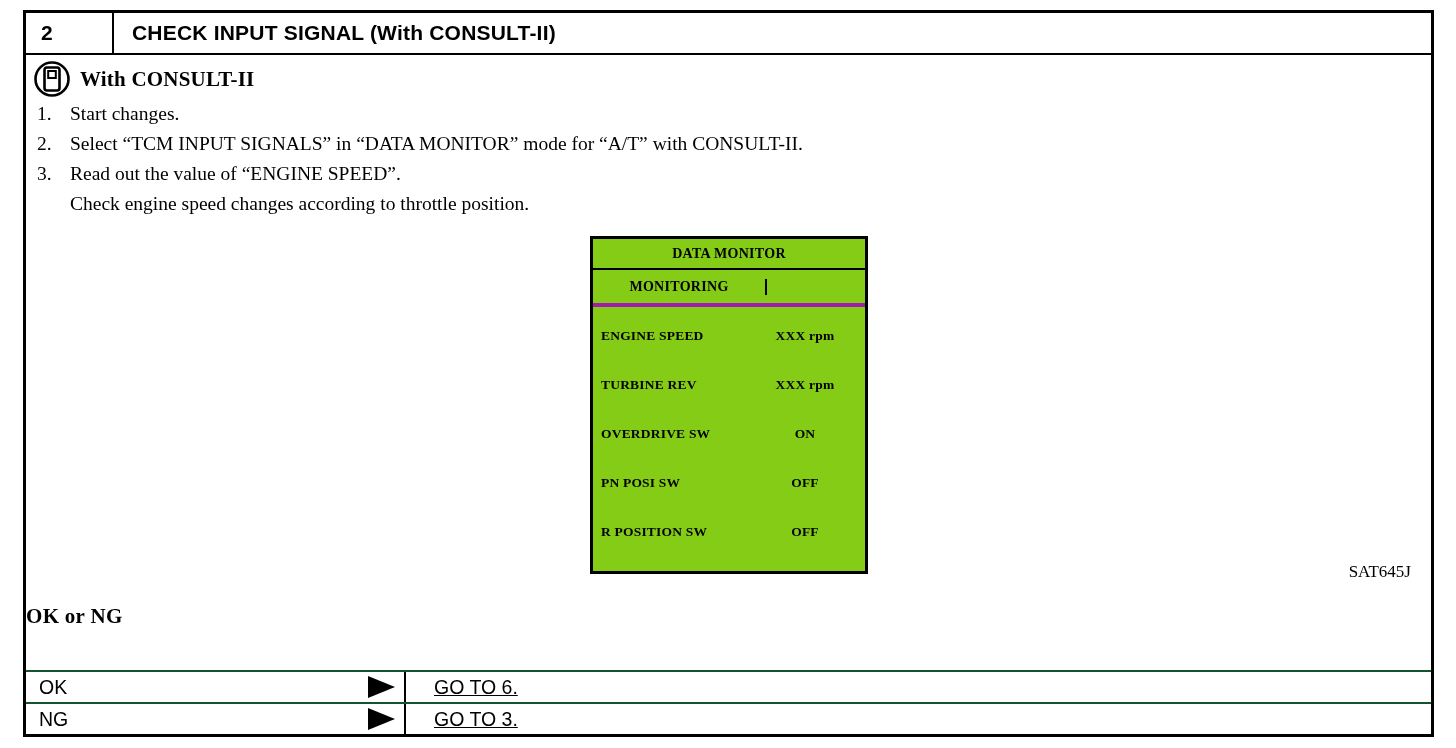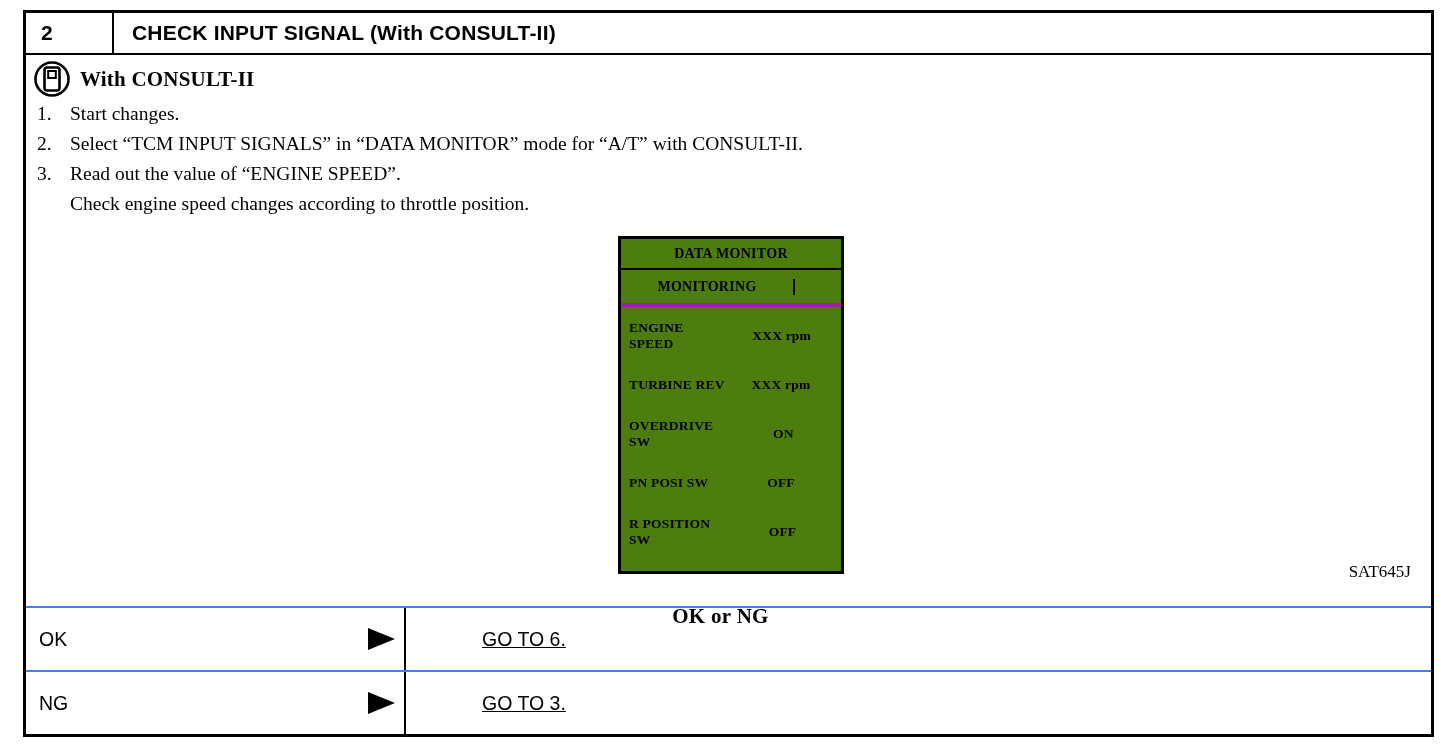--- a/index.html
+++ b/index.html
@@ -23,34 +23,34 @@
   .tool-line { display:flex; align-items:center; gap:9px; margin:5px 0 0 7px; }
   .tool-icon { width:38px; height:38px; flex:0 0 auto; }
   .tool-heading { font-size:21px; font-weight:bold; letter-spacing:.2px; }
 
   .steps { margin-top:1px; font-size:19.5px; line-height:30px; }
   .step { display:flex; padding-left:11px; }
   .step-num { width:33px; flex:0 0 auto; }
   .step-sub { padding-left:44px; }
 
   
-  .monitor { position:absolute; left:592px; top:181px; width:226px; height:338px; border:3px solid #000; background:#4d7c0f; }
+  .monitor { position:absolute; left:564px; top:181px; width:278px; height:338px; border:3px solid #000; background:#84cc16; }
   .m-title { height:31px; border-bottom:2px solid #000; display:flex; align-items:center; justify-content:center; font-size:14px; font-weight:bold; letter-spacing:.3px; }
   .m-header { height:37px; border-bottom:4px solid #a21caf; display:flex;align-items:center; }
   .m-header-cell { width:174px; border-right:2px solid #000; display:flex; align-items:center; justify-content:center; font-size:14px; font-weight:bold; letter-spacing:.3px; }
   .m-rows { padding-top:4px; }
   .m-row { height:49px; display:flex; align-items:center; padding-left:8px; }
   .m-label { font-size:13.5px; font-weight:bold; letter-spacing:.2px; }
   .m-value { width:104px; margin-left:auto; margin-right:8px; text-align:center; font-size:13.5px; font-weight:bold; letter-spacing:.2px; }
 
   .figure-code { position:absolute; right:20px; top:507px; font-size:17px; }
-  .question { position:absolute; left:0; right:16px; top:549px; text-align:center; font-size:21px; font-weight:bold; letter-spacing:.3px; }
+  .question { position:absolute; left:0; right:16px; top:549px; text-align:left; font-size:21px; font-weight:bold; letter-spacing:.3px; }
 
   
-  .result-row { display:flex; height:64px; border-top:2px solid #3b82f6; flex:0 0 auto;gap:48px; }
+  .result-row { display:flex; height:32px; border-top:2px solid #14532d; flex:0 0 auto; }
   .result-left { width:380px; border-right:2px solid #000; display:flex; align-items:center; padding-left:13px; font-size:19.5px; }
   .arrow { margin-left:auto; margin-right:9px; width:0; height:0; border-top:11px solid transparent; border-bottom:11px solid transparent; border-left:27px solid #000; }
   .result-right { flex:1; display:flex; align-items:center; padding-left:28px; font-size:19.5px;text-decoration:underline; }
 </style>
 </head>
 <body>
 
 <div class="sheet">
   <div class="frame">
 

